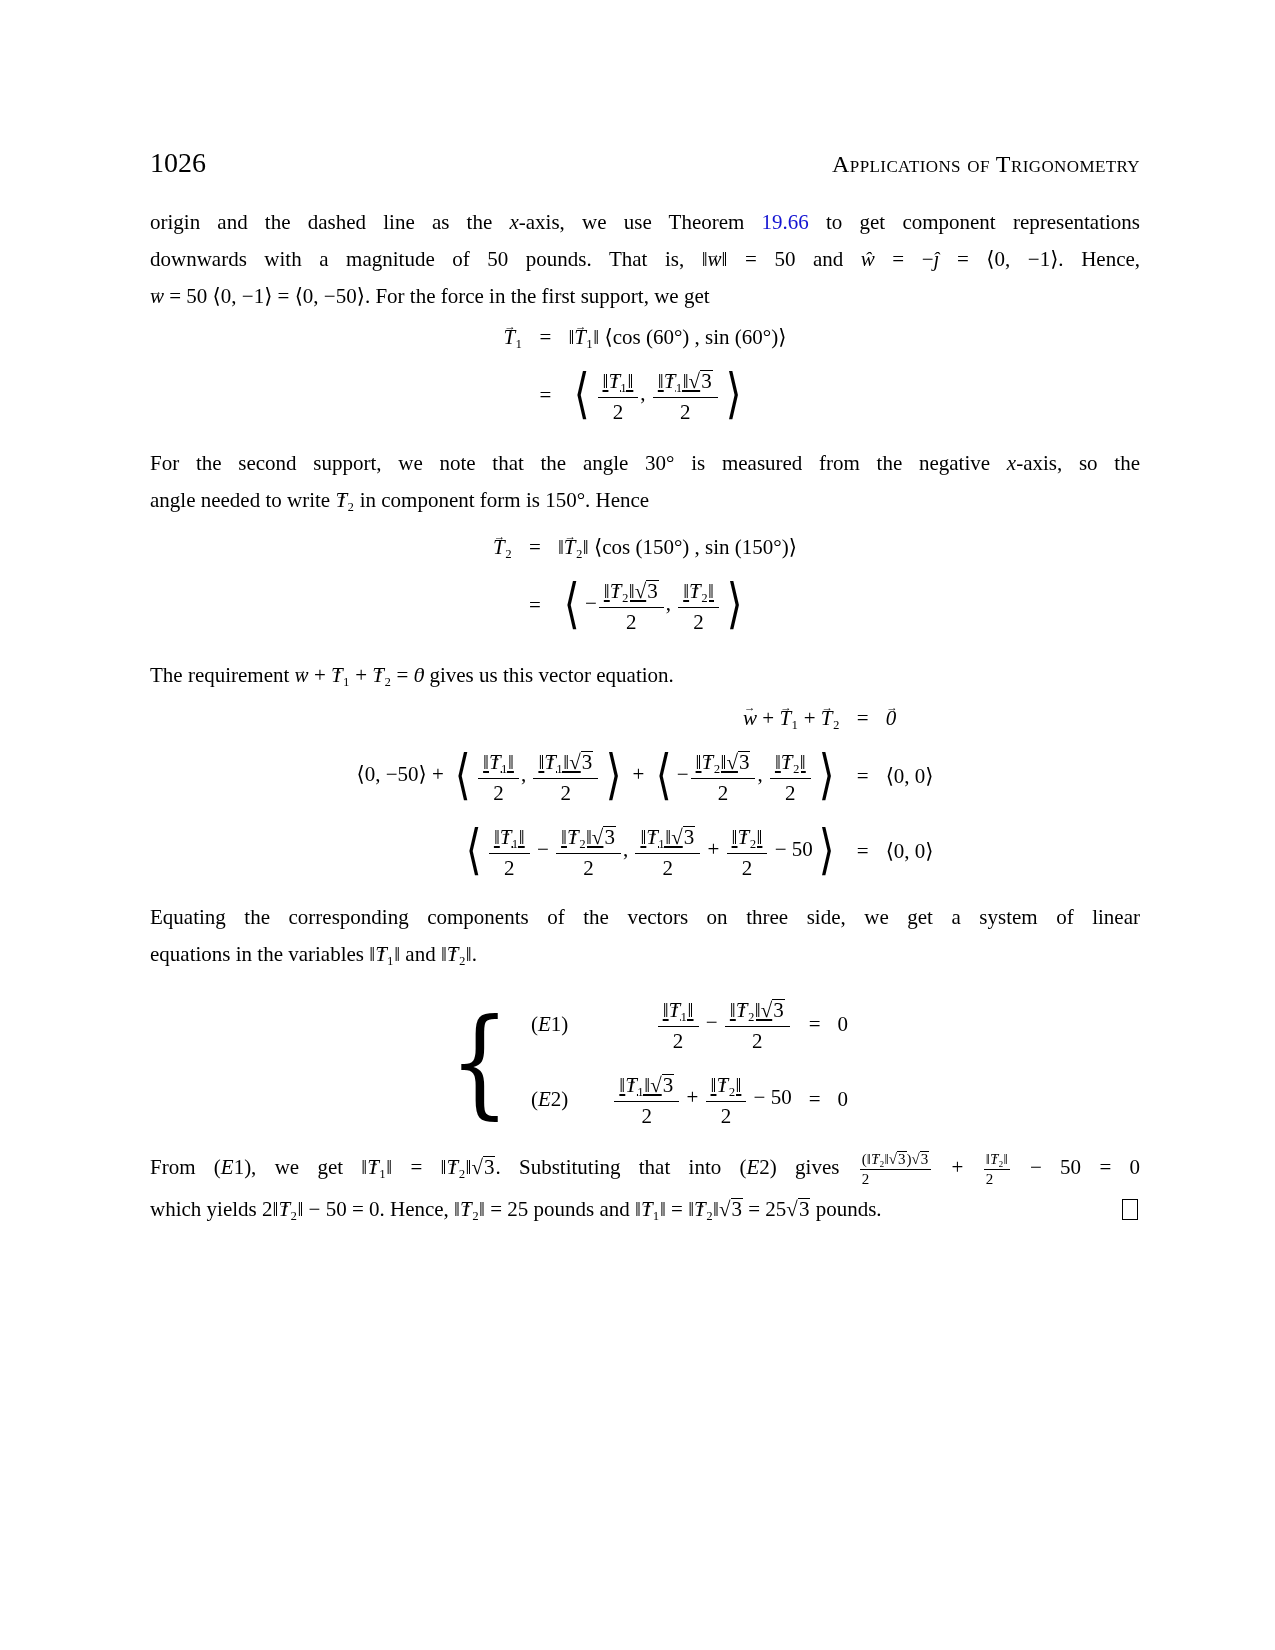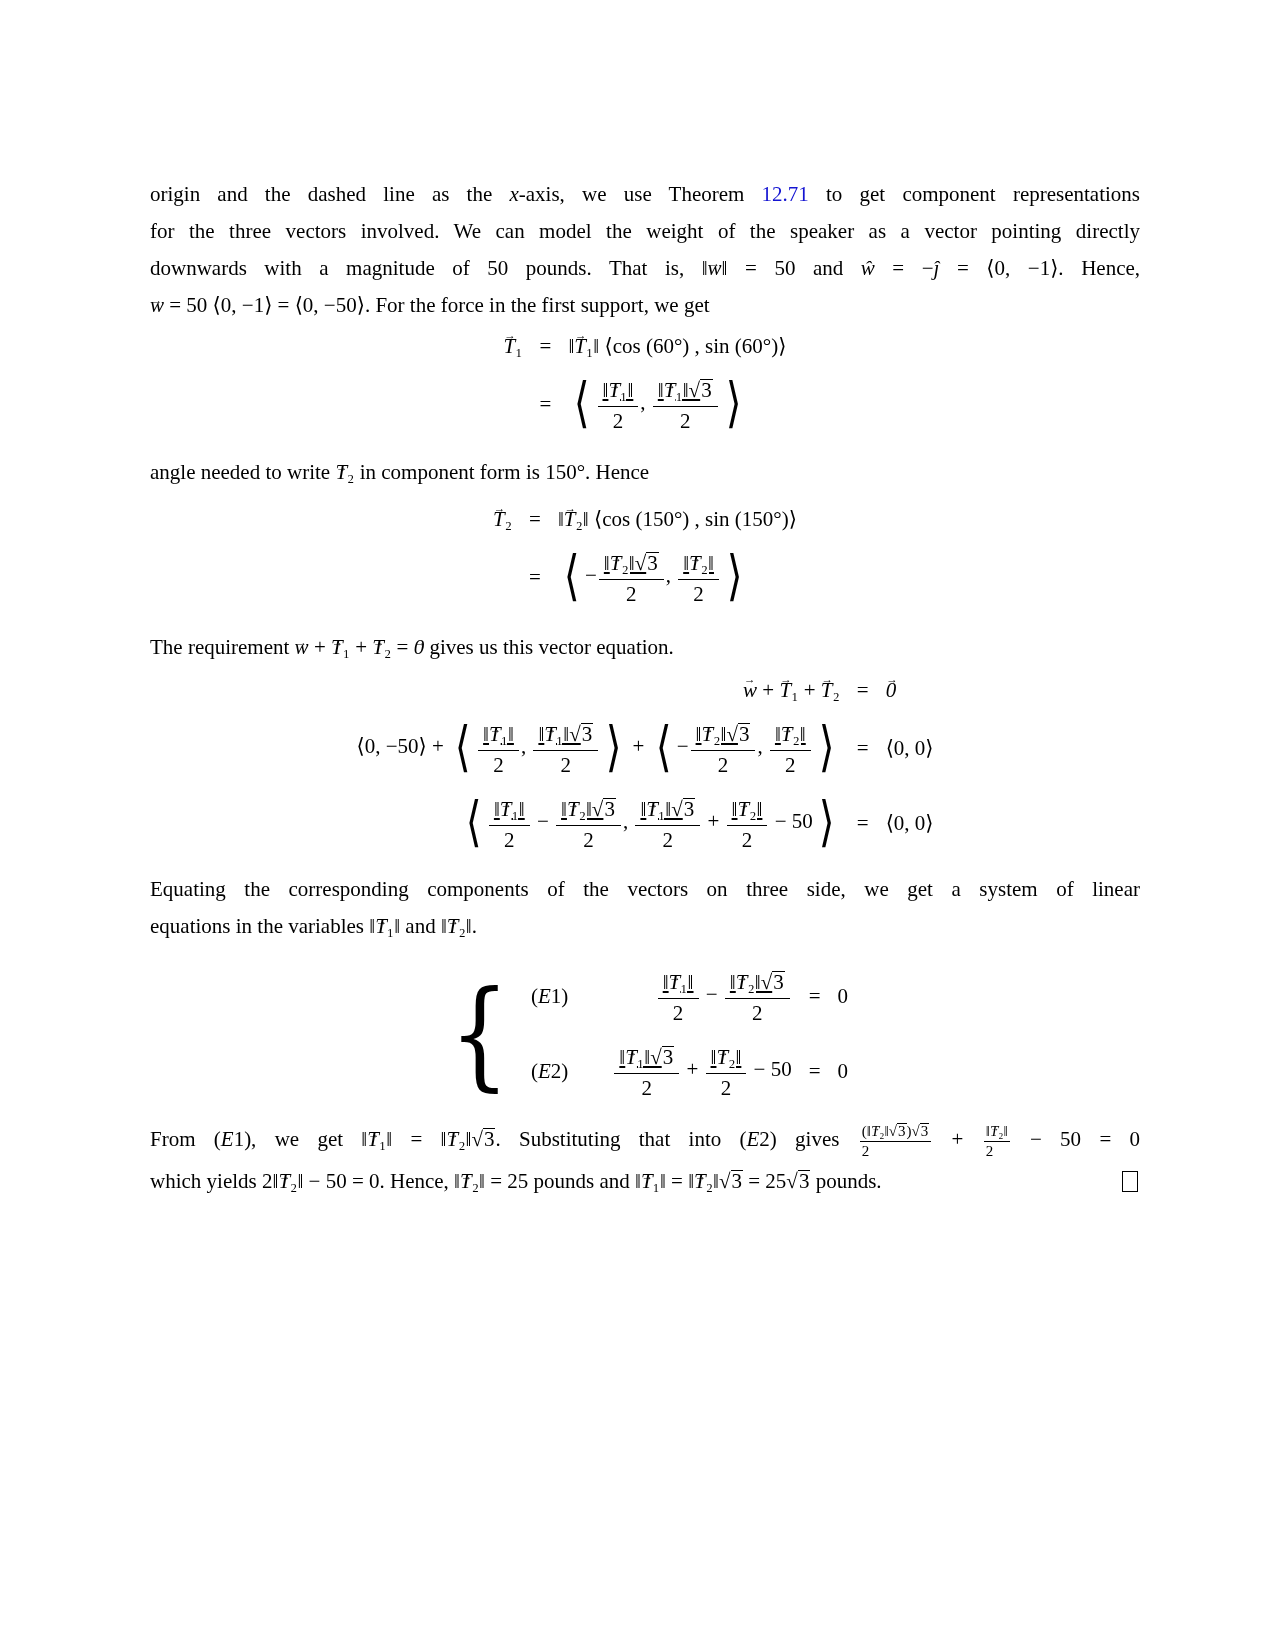--- a/index.html
+++ b/index.html
@@ -55,44 +55,48 @@
   .syst td{vertical-align:middle;padding:8px 0;}
   .syst td.lbl{padding-right:44px;}
   .syst td.exp{text-align:right;}
   .syst td.erel{padding:8px 17px;}
   .qed{position:absolute;right:2px;top:8px;width:14px;height:19px;border:1.5px solid #000;display:inline-block;}
 </style>
 </head>
 <body>
 
 <div class="page">
+  <div class="header">
+    <span class="pnum">1026</span>
+    <span class="running">Applications of Trigonometry</span>
+  </div>
 
   <div class="p p1">
-      <div class="ln j">origin and the dashed line as the <i>x</i>-axis, we use Theorem <a class="lnk">12.71</a> to get component representations</div>
-      <div class="ln j">for the three vectors involved.  We can model the weight of the speaker as a vector pointing directly</div>
+      <div class="ln j">origin and the dashed line as the <i>x</i>-axis, we use Theorem <a class="lnk">19.66</a> to get component representations</div>
       <div class="ln j">downwards with a magnitude of 50 pounds.  That is, ‖<span class="vec">w<span class="va">→</span></span>‖ = 50 and <i>ŵ</i> = −<i>ĵ</i> = ⟨0, −1⟩.  Hence,</div>
       <div class="ln"><span class="vec">w<span class="va">→</span></span> = 50 ⟨0, −1⟩ = ⟨0, −50⟩.  For the force in the first support, we get</div>
     </div>
   <div class="eqwrap1">
       <table class="eqn">
         <tbody>
           <tr>
             <td class="el"><span class="vec"><i>T</i><span class="va">→</span></span>₁</td>
             <td class="erel">=</td>
             <td class="er">‖<span class="vec"><i>T</i><span class="va">→</span></span>₁‖ ⟨<span class="rm">cos</span> (60°) , <span class="rm">sin</span> (60°)⟩</td>
           </tr>
           <tr>
             <td class="el"></td>
             <td class="erel">=</td>
             <td class="er"><span class="bg">⟨</span><span class="frac"><span class="fn">‖<span class="vec"><i>T</i><span class="va">→</span></span>₁‖</span><span class="fd">2</span></span>, <span class="frac"><span class="fn">‖<span class="vec"><i>T</i><span class="va">→</span></span>₁‖√<span class="ol">3</span></span><span class="fd">2</span></span><span class="bg">⟩</span></td>
           </tr>
         </tbody>
       </table>
     </div>
   <div class="p p2">
+      <div class="ln j">For the second support, we note that the angle 30° is measured from the negative <i>x</i>-axis, so the</div>
       <div class="ln">angle needed to write <span class="vec">T<span class="va">→</span></span>₂ in component form is 150°.  Hence</div>
     </div>
   <div class="eqwrap2">
       <table class="eqn">
         <tbody>
           <tr>
             <td class="el"><span class="vec"><i>T</i><span class="va">→</span></span>₂</td>
             <td class="erel">=</td>
             <td class="er">‖<span class="vec"><i>T</i><span class="va">→</span></span>₂‖ ⟨<span class="rm">cos</span> (150°) , <span class="rm">sin</span> (150°)⟩</td>
           </tr>

